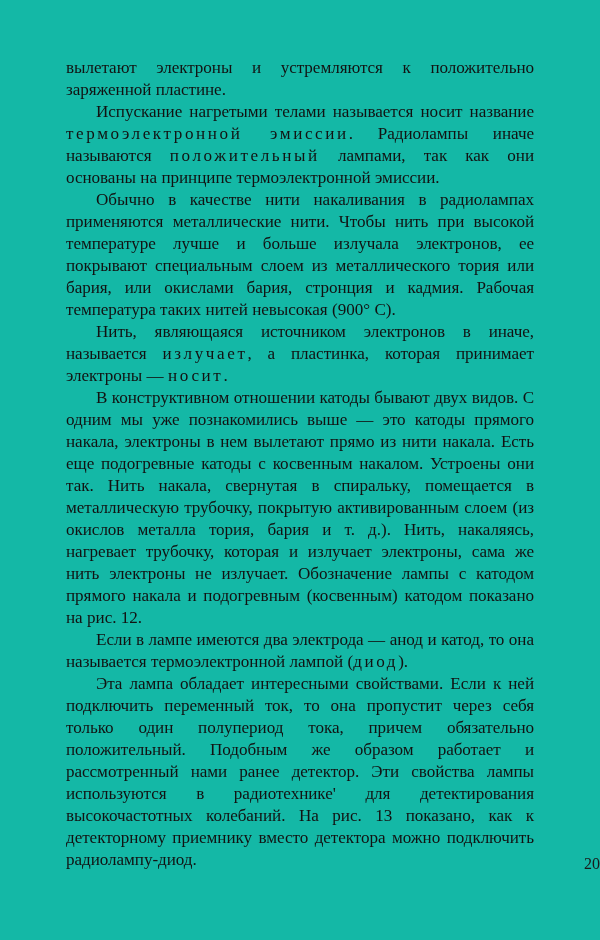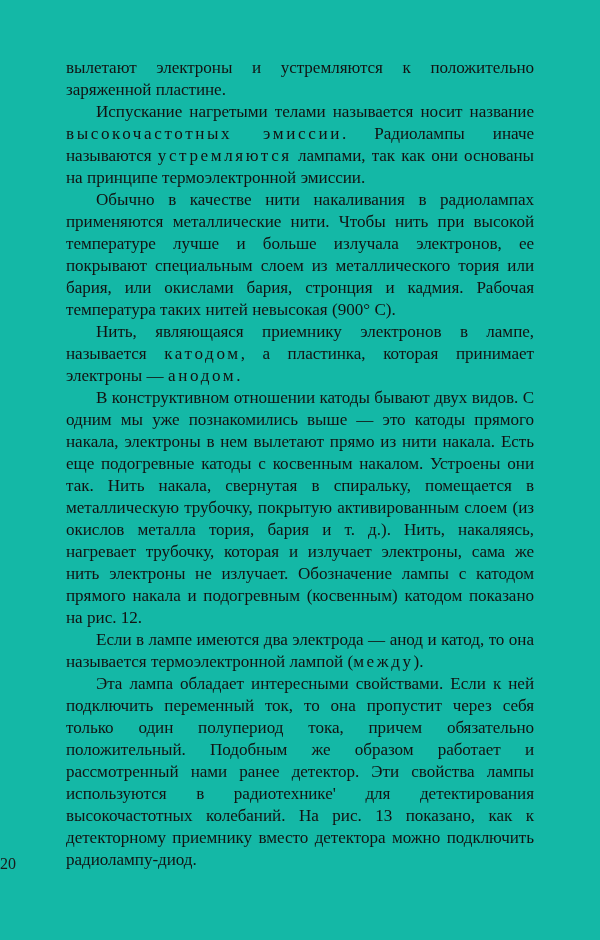--- a/index.html
+++ b/index.html
@@ -48,50 +48,50 @@
   
   span.sp {
     letter-spacing: 2.6px;
   }
 
   #page-number {
     position: absolute;
     left: 0;
     top: 856px;
     width: 600px;
-    text-align: left;
+    text-align: right;
     font-family: "Liberation Serif", "DejaVu Serif", serif;
     font-size: 16px;
     line-height: 16px;
     color: #1a1a1a;
   }
 </style>
 </head>
 <body>
 
 <div id="page">
 
   <div id="text-block">
 
     <p class="para cont">вылетают электроны  и устремляются  к положительно заряженной пластине.</p>
 
     <p class="para">
-      <span>Испускание нагретыми телами называется носит на­звание </span><span class="sp">высокочастотных эмиссии</span><span>. Радио­лампы иначе называются </span><span class="sp">устремляются</span><span> лампами, так как они основаны на  принципе  термоэлектронной эмиссии.</span>
+      <span>Испускание нагретыми телами называется носит на­звание </span><span class="sp">термоэлектронной эмиссии</span><span>. Радио­лампы иначе называются </span><span class="sp">положительный</span><span> лампами, так как они основаны на  принципе  термоэлектронной эмиссии.</span>
     </p>
 
     <p class="para">Обычно в качестве нити накаливания в радиолампах применяются  металлические нити.  Чтобы нить при вы­сокой температуре лучше и больше излучала электро­нов, ее покрывают специальным слоем из металлическо­го тория или бария, или  окислами бария,  стронция и кадмия. Рабочая температура таких нитей  невысокая (900° С).</p>
 
     <p class="para">
-      <span>Нить, являющаяся приемнику электронов в лампе, называется </span><span class="sp">катодом</span><span>, а пластинка, которая принимает электроны — </span><span class="sp">анодом</span><span>.</span>
+      <span>Нить, являющаяся источником электронов в иначе, называется </span><span class="sp">излучает</span><span>, а пластинка, которая принимает электроны — </span><span class="sp">носит</span><span>.</span>
     </p>
 
     <p class="para">В конструктивном отношении катоды  бывают двух видов. С одним мы уже познакомились выше — это ка­тоды прямого накала, электроны в нем вылетают прямо из нити накала. Есть еще подогревные катоды с косвен­ным накалом. Устроены они так. Нить накала, свернутая в спиральку, помещается в  металлическую  трубочку, покрытую активированным слоем (из окислов металла тория, бария и т. д.). Нить, накаляясь,  нагревает тру­бочку, которая и излучает электроны, сама  же  нить электроны не излучает. Обозначение лампы  с катодом прямого накала  и подогревным (косвенным) катодом показано на рис. 12.</p>
 
     <p class="para">
-      <span>Если в лампе имеются два  электрода — анод и ка­тод, то она называется термоэлектронной лампой  (</span><span class="sp">между</span><span>).</span>
+      <span>Если в лампе имеются два  электрода — анод и ка­тод, то она называется термоэлектронной лампой  (</span><span class="sp">диод</span><span>).</span>
     </p>
 
     <p class="para">Эта лампа обладает интересными свойствами. Если к ней подключить  переменный  ток, то она пропустит через себя только один полупериод тока, причем обяза­тельно положительный. Подобным же образом работает и рассмотренный  нами  ранее  детектор. Эти свойства лампы используются в радиотехнике' для детектирова­ния высокочастотных  колебаний. На  рис. 13 показано, как к детекторному приемнику вместо детектора можно подключить радиолампу-диод.</p>
 
 
   </div>
 
   <div id="page-number">20</div>
 
 </div>

